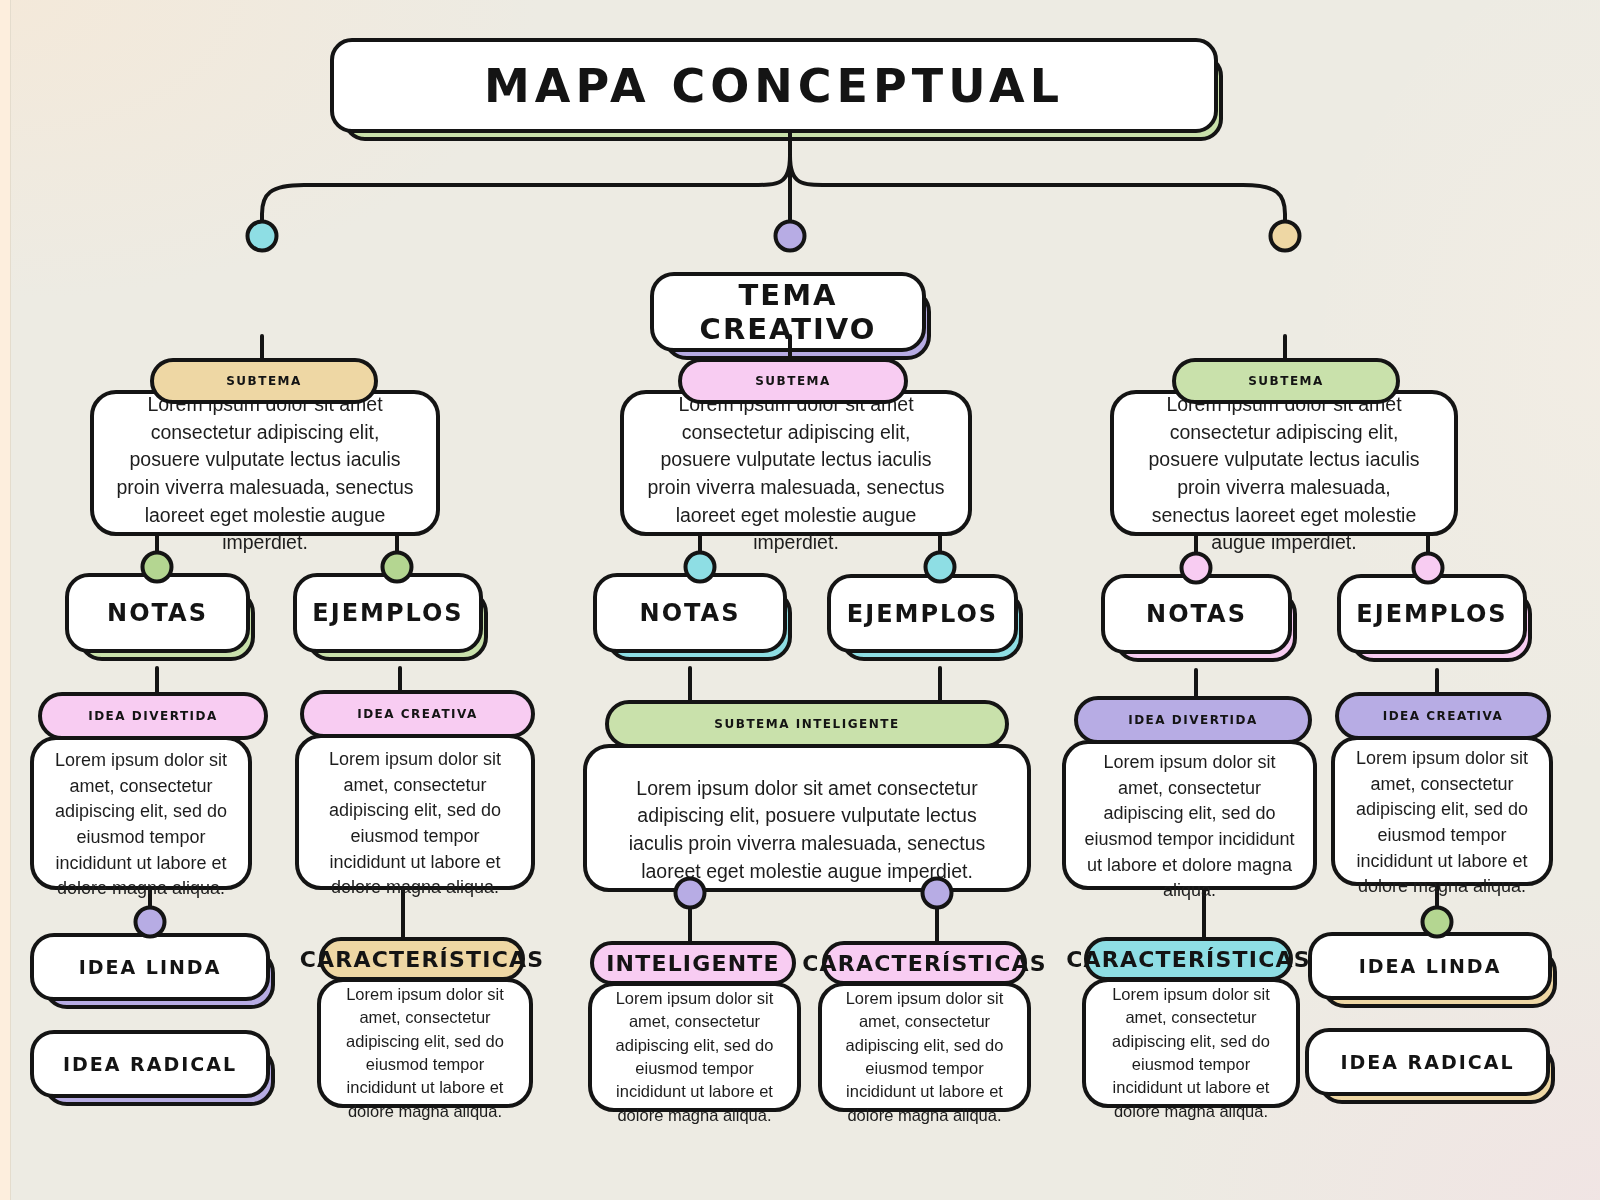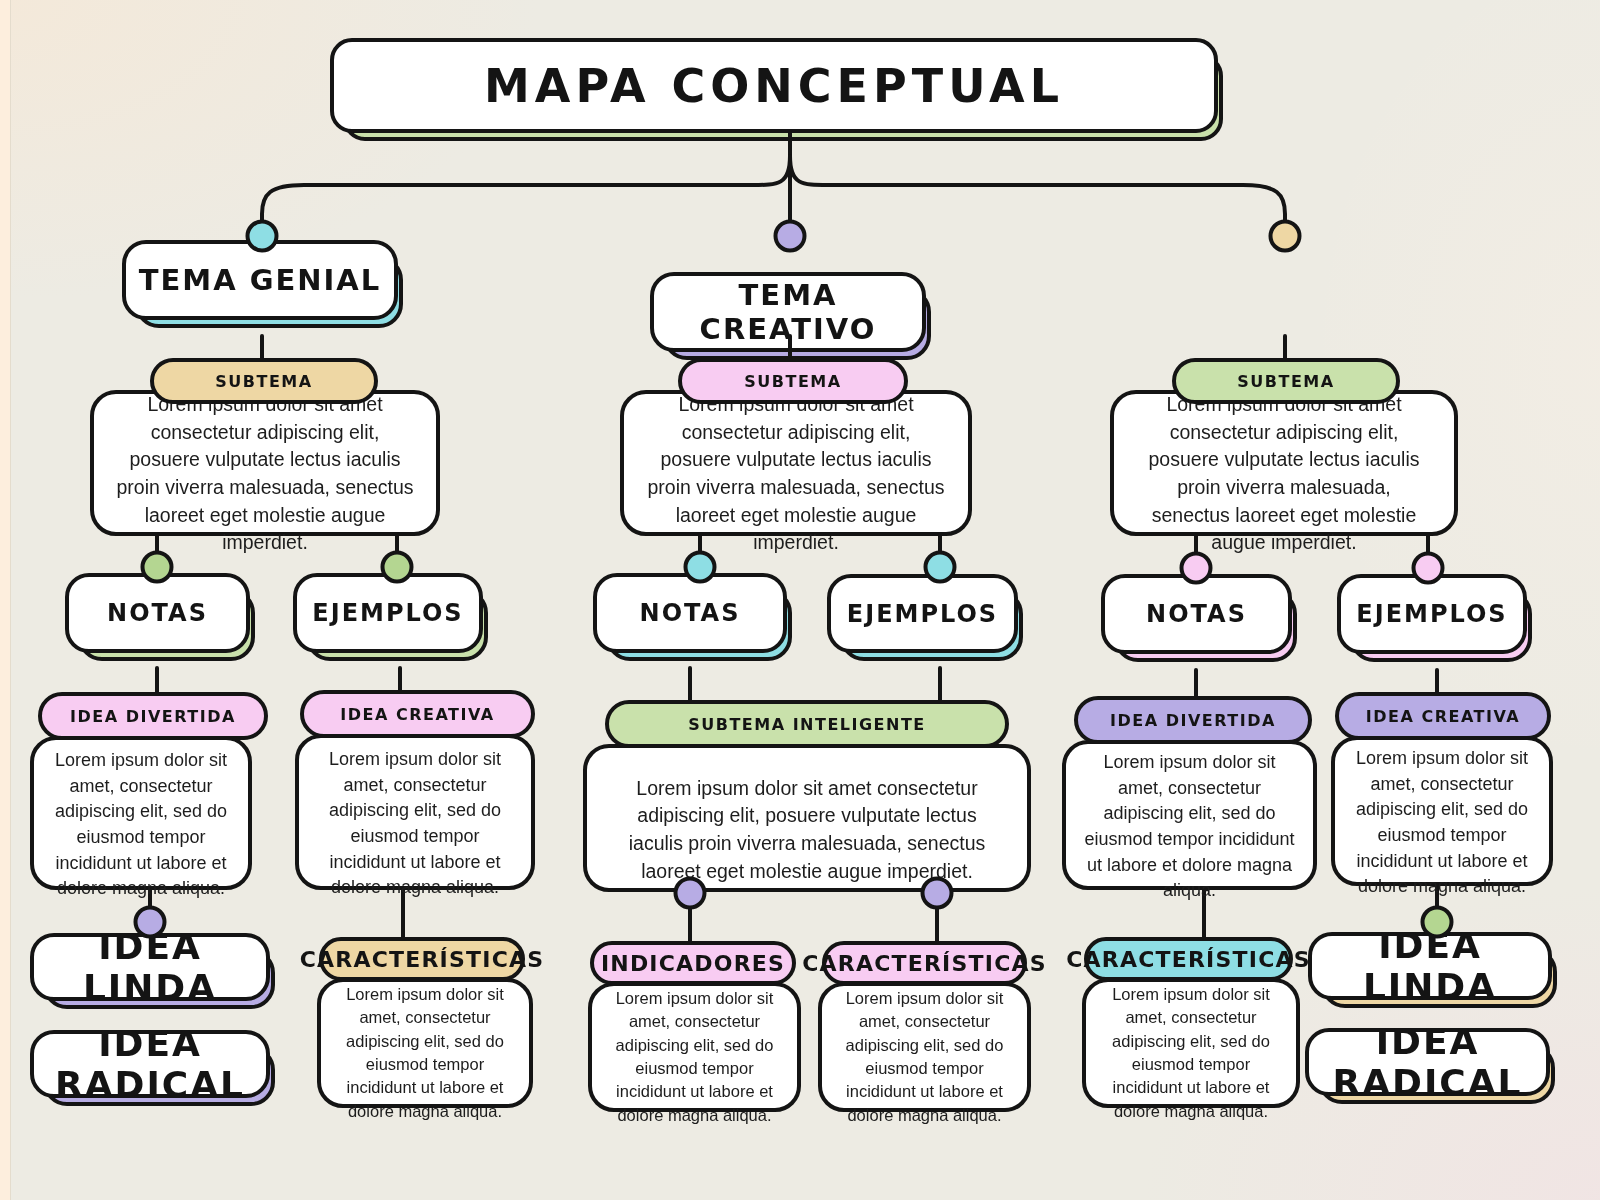--- a/index.html
+++ b/index.html
@@ -71,23 +71,23 @@
   }
   .d-green{background:var(--c-green-dot);}
   .d-teal{background:var(--c-teal);}
   .d-purple{background:var(--c-purple);}
   .d-pink{background:var(--c-pink);}
   .d-tan{background:var(--c-tan);}
 
   .hand{font-family:"DejaVu Sans",sans-serif;font-weight:700;letter-spacing:2px;}
   .fs48{font-size:46px;letter-spacing:5px;}
   .fs30{font-size:29px;}
-  .fs27{font-size:36px;}
+  .fs27{font-size:19px;}
   .fs26{font-size:24px;}
-  .fs20{font-size:16px;letter-spacing:1.5px;}
+  .fs20{font-size:12px;letter-spacing:1.5px;}
   .fs18{font-size:22px;letter-spacing:1.2px;}
   .t19{font-size:19.5px;}
   .t18{font-size:18px;}
   .t16{font-size:16.5px;}
 </style>
 </head>
 <body>
 
 <div class="stage">
   <div class="paper-edge"></div>
@@ -119,21 +119,20 @@
     <line x1="1428" y1="532" x2="1428" y2="562"></line>
     <line x1="1196" y1="670" x2="1196" y2="700"></line>
     <line x1="1437" y1="670" x2="1437" y2="696"></line>
     <line x1="1204" y1="888" x2="1204" y2="942"></line>
     <line x1="1437" y1="884" x2="1437" y2="918"></line>
   </svg>
 
   <div class="box sh-green hand fs48" style="left:330px;top:38px;width:888px;height:95px;border-radius:22px;">MAPA CONCEPTUAL</div>
 
   <div class="dot d-teal" style="left:262px;top:236px;"></div>
-  <div class="box sh-teal hand fs30" style="left:122px;top:240px;width:276px;height:80px;">TEMA GENIAL</div>
 
   <div class="card t19" style="left:90px;top:390px;width:350px;height:146px;padding:36px 22px 14px;">Lorem ipsum dolor sit amet consectetur adipiscing elit, posuere vulputate lectus iaculis proin viverra malesuada, senectus laoreet eget molestie augue imperdiet.</div>
   <div class="pill p-tan hand fs20" style="left:150px;top:358px;width:228px;height:46px;">SUBTEMA</div>
 
   <div class="dot d-green" style="left:157px;top:567px;"></div>
   <div class="dot d-green" style="left:397px;top:567px;"></div>
   <div class="box sh-green hand fs26" style="left:65px;top:573px;width:185px;height:80px;">NOTAS</div>
   <div class="box sh-green hand fs26" style="left:293px;top:573px;width:190px;height:80px;">EJEMPLOS</div>
 
   <div class="card t18" style="left:30px;top:736px;width:222px;height:154px;padding:36px 14px 12px;">Lorem ipsum dolor sit amet, consectetur adipiscing elit, sed do eiusmod tempor incididunt ut labore et dolore magna aliqua.</div>
@@ -160,21 +159,21 @@
   <div class="box sh-teal hand fs26" style="left:593px;top:573px;width:194px;height:80px;">NOTAS</div>
   <div class="box sh-teal hand fs26" style="left:827px;top:574px;width:191px;height:79px;">EJEMPLOS</div>
 
   <div class="card t19" style="left:583px;top:744px;width:448px;height:148px;padding:38px 28px 14px;">Lorem ipsum dolor sit amet consectetur adipiscing elit, posuere vulputate lectus iaculis proin viverra malesuada, senectus laoreet eget molestie augue imperdiet.</div>
   <div class="pill p-green hand fs20" style="left:605px;top:700px;width:404px;height:48px;">SUBTEMA INTELIGENTE</div>
 
   <div class="dot d-purple" style="left:690px;top:893px;"></div>
   <div class="dot d-purple" style="left:937px;top:893px;"></div>
 
   <div class="card t16" style="left:588px;top:982px;width:213px;height:130px;padding:30px 8px 10px;">Lorem ipsum dolor sit amet, consectetur adipiscing elit, sed do eiusmod tempor incididunt ut labore et dolore magna aliqua.</div>
-  <div class="pill p-pink hand fs18" style="left:590px;top:941px;width:206px;height:44px;">INDICADORES</div>
+  <div class="pill p-pink hand fs18" style="left:590px;top:941px;width:206px;height:44px;">INTELIGENTE</div>
 
   <div class="card t16" style="left:818px;top:982px;width:213px;height:130px;padding:30px 8px 10px;">Lorem ipsum dolor sit amet, consectetur adipiscing elit, sed do eiusmod tempor incididunt ut labore et dolore magna aliqua.</div>
   <div class="pill p-pink hand fs18" style="left:822px;top:941px;width:205px;height:44px;">CARACTERÍSTICAS</div>
 
   <div class="dot d-tan" style="left:1285px;top:236px;"></div>
 
   <div class="card t19" style="left:1110px;top:390px;width:348px;height:146px;padding:36px 22px 14px;">Lorem ipsum dolor sit amet consectetur adipiscing elit, posuere vulputate lectus iaculis proin viverra malesuada, senectus laoreet eget molestie augue imperdiet.</div>
   <div class="pill p-green hand fs20" style="left:1172px;top:358px;width:228px;height:46px;">SUBTEMA</div>
 
   <div class="dot d-pink" style="left:1196px;top:568px;"></div>

